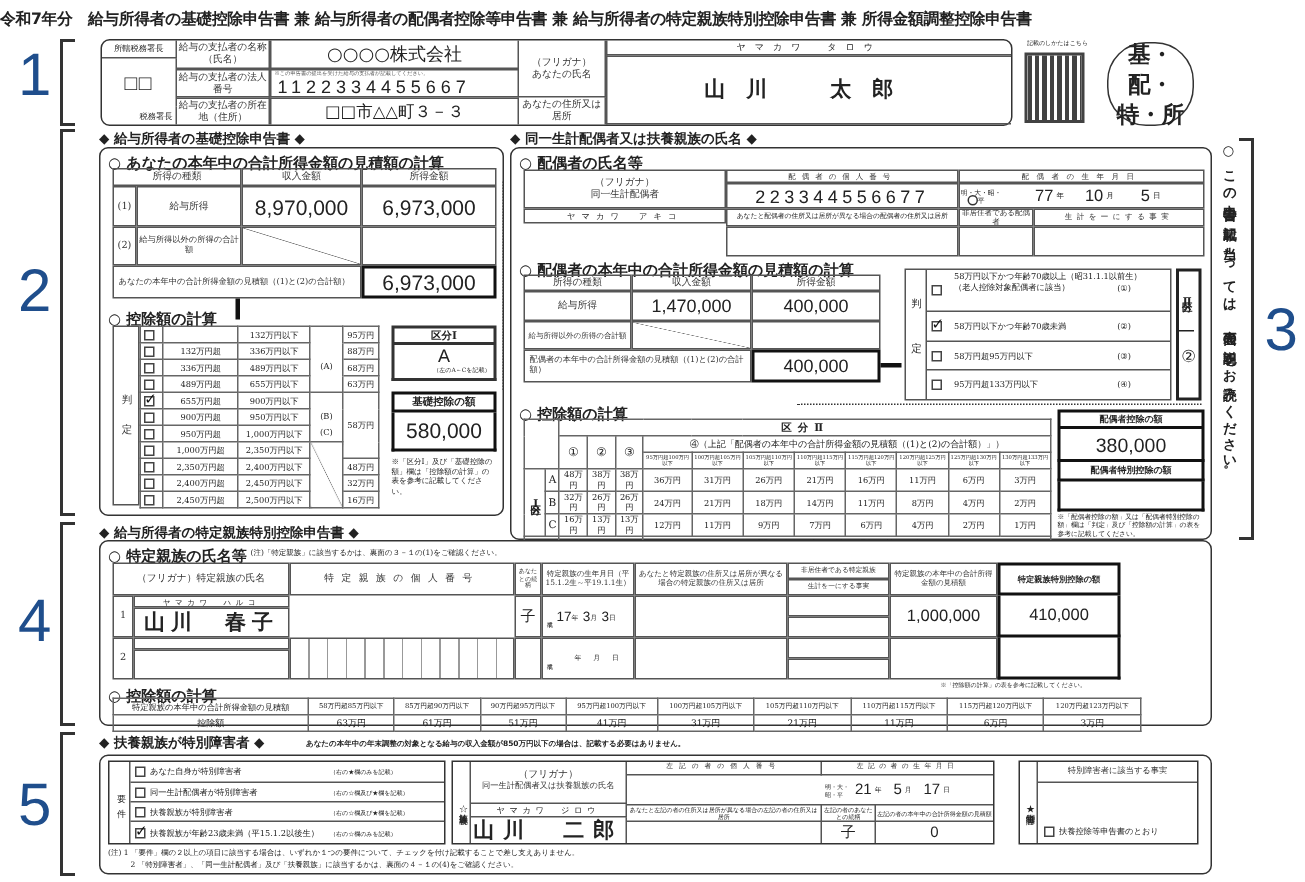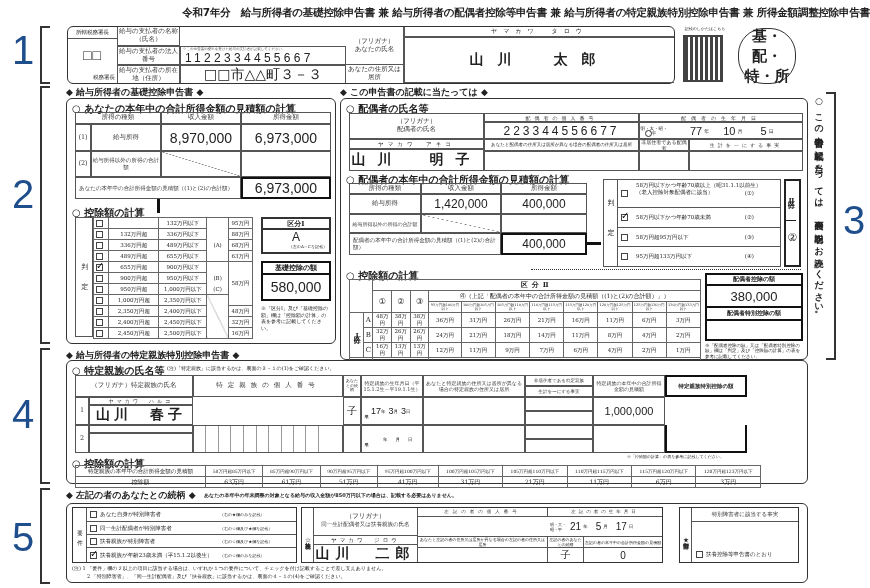--- a/index.html
+++ b/index.html
@@ -1,18 +1,18 @@
 <!DOCTYPE html>
 <html><head>
 <meta charset="utf-8">
 <style>
 *{box-sizing:border-box;margin:0;padding:0}
 body{width:870px;height:588px;background:#fff;font-family:"DejaVu Serif","Liberation Serif",serif;color:#222;position:relative;overflow:hidden;font-size:7px}
 .abs{position:absolute}
-.title{left:0;top:6px;width:870px;text-align:right;font-size:10.5px;font-weight:bold;font-family:"DejaVu Sans",sans-serif;letter-spacing:-0.2px}
+.title{left:0;top:6px;width:870px;text-align:left;font-size:10.5px;font-weight:bold;font-family:"DejaVu Sans",sans-serif;letter-spacing:-0.2px}
 .num{font-family:"Liberation Sans",sans-serif;font-size:40px;color:#1f4e8c;font-weight:normal}
 .bracket{border:2px solid #333;border-right:none;width:10px}
 .bracketr{border:2px solid #333;border-left:none;width:10px}
 .box{border:1.5px solid #333;border-radius:6px;background:#fff}
 .cell{border:1px solid #555;position:absolute;display:flex;align-items:center;justify-content:center;text-align:center;overflow:hidden}
 .lbl{font-size:6.5px;color:#333;line-height:1.2}
 .big{font-family:"Liberation Sans",sans-serif;font-size:14px;color:#222}
 .hw{font-family:"DejaVu Serif",serif;font-size:14px;font-weight:bold;letter-spacing:6px}
 .sec{font-size:9px;font-weight:bold;font-family:"DejaVu Sans",sans-serif}
 .sub{font-size:10px;font-weight:bold}
@@ -40,27 +40,28 @@
 <div class="abs bracket" style="left:40px;top:348px;height:136px"></div>
 <div class="abs num" style="left:12px;top:515px">5</div>
 <div class="abs bracket" style="left:40px;top:488px;height:96px"></div>
 
 <div class="abs box" style="left:67px;top:26px;width:608px;height:58px">
   <div class="cell" style="left:0;top:0;width:50px;height:12px;border:none;border-right:1px solid #555;border-bottom:1px solid #555;font-size:5.5px">所轄税務署長</div>
   <div class="cell big" style="left:0;top:12px;width:50px;height:32px;border:none;border-right:1px solid #555;letter-spacing:1px">□□</div>
   <div class="cell" style="left:0;top:44px;width:50px;height:12px;border:none;border-right:1px solid #555;justify-content:flex-end;font-size:5.5px;padding-right:2px">税務署長</div>
 
   <div class="cell lbl" style="left:50px;top:0;width:62px;height:19px;border-top:none;border-left:none">給与の支払者の名称（氏名）</div>
+  <div class="cell" style="left:112px;top:0;width:166px;height:19px;border-top:none;font-size:12px">○○○○株式会社</div>
   <div class="cell lbl" style="left:50px;top:19px;width:62px;height:19px;border-left:none">給与の支払者の法人番号</div>
   <div class="abs" style="left:112px;top:19px;width:166px;height:19px;border:1px solid #555">
     <div style="font-size:3.5px;color:#555;padding-left:2px;white-space:nowrap;overflow:hidden">※この申告書の提出を受けた給与の支払者が記載してください。</div>
     <div class="dig" style="font-size:12px;padding-left:4px;letter-spacing:3.3px">1122334455667</div>
   </div>
   <div class="cell lbl" style="left:50px;top:38px;width:62px;height:18px;border-left:none;border-bottom:none">給与の支払者の所在地（住所）</div>
-  <div class="cell" style="left:112px;top:38px;width:166px;height:18px;border-bottom:none;font-size:14px">□□市△△町３－３</div>
+  <div class="cell" style="left:112px;top:38px;width:166px;height:18px;border-bottom:none;font-size:11px">□□市△△町３－３</div>
 
   <div class="abs" style="left:278px;top:0;width:58px;height:38px;border-right:1px solid #555;border-bottom:1px solid #555;display:flex;flex-direction:column;justify-content:center;align-items:center">
     <span class="lbl">（フリガナ）</span>
     <span class="lbl">あなたの氏名</span>
   </div>
   <div class="cell" style="left:336px;top:0;width:270px;height:10px;border-top:none;border-right:none;font-size:6px;letter-spacing:6px">ヤマカワ　タロウ</div>
   <div class="cell hw" style="left:336px;top:10px;width:270px;height:46px;border-right:none;letter-spacing:14px">山川　太郎</div>
   <div class="cell lbl" style="left:278px;top:38px;width:58px;height:18px;border:none;border-right:1px solid #555">あなたの住所又は居所</div>
 </div>
 <div class="abs" style="left:680px;top:26px;width:50px;height:8px;font-size:4px;text-align:center">記載のしかたはこちら</div>
@@ -169,29 +170,28 @@
   <div class="abs" style="left:194px;top:131px;width:70px;height:24px;border:2px solid #333;border-top:none;text-align:center">
     <div class="big" style="font-size:12px">A</div>
     <div style="font-size:4px;text-align:right;padding-right:2px">（左のA～Cを記載）</div>
   </div>
   <div class="cell" style="left:194px;top:162px;width:70px;height:14px;border:2.5px solid #111;font-size:7px;font-weight:bold">基礎控除の額</div>
   <div class="cell big thick" style="left:194px;top:176px;width:70px;height:26px;border-top:none !important">580,000</div>
   <div class="abs" style="left:194px;top:206px;width:70px;font-size:5px;line-height:1.3">※「区分Ⅰ」及び「基礎控除の額」欄は「控除額の計算」の表を参考に記載してください。</div>
 </div>
 <div class="abs dotted" style="left:332px;top:118px;width:4px;height:142px;border-left:none;border-top:none;border-bottom:none"></div>
 
-<div class="abs sec" style="left:340px;top:86px">◆ この申告書の記載に当たっては ◆</div>
+<div class="abs sec" style="left:340px;top:86px">◆ 同一生計配偶者又は扶養親族の氏名 ◆</div>
 <div class="abs box" style="left:340px;top:98px;width:468px;height:262px">
   <div class="abs sub" style="left:5px;top:3px">○ 配偶者の氏名等</div>
   <div class="abs" style="left:8px;top:14px;width:135px;height:26px;border:1px solid #555;text-align:center;padding-top:4px">
     <div class="lbl">（フリガナ）</div>
-    <div class="lbl">配偶者の氏名</div>
+    <div class="lbl">同一生計配偶者</div>
   </div>
   <div class="cell" style="left:8px;top:40px;width:135px;height:10px;font-size:5.5px;letter-spacing:4px">ヤマカワ　アキコ</div>
-  <div class="cell hw" style="left:8px;top:50px;width:135px;height:22px;letter-spacing:12px">山川　明子</div>
   <div class="cell lbl" style="left:143px;top:14px;width:155px;height:9px;font-size:5px;letter-spacing:4px">配偶者の個人番号</div>
   <div class="cell dig" style="left:143px;top:23px;width:155px;height:17px;font-size:12px;letter-spacing:3px">223344556677</div>
   <div class="cell" style="left:143px;top:40px;width:155px;height:12px;font-size:4.5px;line-height:1.1">あなたと配偶者の住所又は居所が異なる場合の配偶者の住所又は居所</div>
   <div class="cell" style="left:143px;top:52px;width:155px;height:20px"></div>
   <div class="cell lbl" style="left:298px;top:14px;width:164px;height:9px;font-size:5px;letter-spacing:5px">配偶者の生年月日</div>
   <div class="abs" style="left:298px;top:23px;width:164px;height:17px;border:1px solid #555;display:flex;align-items:center;font-family:'Liberation Sans',sans-serif">
     <span style="font-size:4.5px;width:28px;text-align:center;position:relative"><span>明・大・昭・平</span><span class="abs" style="left:5px;top:4px;width:7px;height:7px;border:1px solid #333;border-radius:50%"></span></span>
     <span style="font-size:11px;margin-left:22px">77</span>
       <span style="font-size:5px;margin:0 14px 0 2px">年</span>
     <span style="font-size:11px">10</span>
@@ -202,21 +202,21 @@
   <div class="cell lbl" style="left:298px;top:40px;width:50px;height:12px;font-size:5px">非居住者である配偶者</div>
   <div class="cell lbl" style="left:348px;top:40px;width:114px;height:12px;font-size:5px;letter-spacing:3px">生計を一にする事実</div>
   <div class="cell" style="left:298px;top:52px;width:50px;height:20px"></div>
   <div class="cell" style="left:348px;top:52px;width:114px;height:20px"></div>
 
   <div class="abs sub" style="left:5px;top:74px">○ 配偶者の本年中の合計所得金額の見積額の計算</div>
   <div class="cell lbl" style="left:8px;top:84px;width:72px;height:11px">所得の種類</div>
   <div class="cell lbl" style="left:80px;top:84px;width:80px;height:11px">収入金額</div>
   <div class="cell lbl" style="left:160px;top:84px;width:86px;height:11px">所得金額</div>
   <div class="cell lbl" style="left:8px;top:95px;width:72px;height:20px">給与所得</div>
-  <div class="cell big" style="left:80px;top:95px;width:80px;height:20px;font-size:12px">1,420,000</div>
+  <div class="cell big" style="left:80px;top:95px;width:80px;height:20px;font-size:12px">1,470,000</div>
   <div class="cell big" style="left:160px;top:95px;width:86px;height:20px;font-size:12px">400,000</div>
   <div class="cell lbl" style="left:8px;top:115px;width:72px;height:19px;font-size:5px">給与所得以外の所得の合計額</div>
   <div class="cell" style="left:80px;top:115px;width:80px;height:19px;background:linear-gradient(to top right,transparent 49%,#777 50%,transparent 51%)"></div>
   <div class="cell" style="left:160px;top:115px;width:86px;height:19px"></div>
   <div class="cell lbl" style="left:8px;top:134px;width:152px;height:22px;justify-content:flex-start;text-align:left;padding-left:3px;font-size:5.5px">配偶者の本年中の合計所得金額の見積額（(1)と(2)の合計額）</div>
   <div class="cell big thick" style="left:160px;top:134px;width:86px;height:22px;font-size:12px">400,000</div>
   <div class="abs" style="left:246px;top:143px;width:14px;height:3px;background:#111"></div>
 
   <div class="abs" style="left:262px;top:80px;width:178px;height:88px;border:1px solid #555">
     <div class="abs" style="left:0;top:0;width:14px;height:86px;border-right:1px solid #555;writing-mode:vertical-rl;font-size:7px;letter-spacing:30px;display:flex;align-items:center;justify-content:center">判定</div>
@@ -338,20 +338,21 @@
       <span style="font-size:4.5px">年</span>
     <span style="font-size:9px;margin-left:3px">3</span>
       <span style="font-size:4.5px">月</span>
     <span style="font-size:9px;margin-left:3px">3</span>
       <span style="font-size:4.5px">日</span>
   </div>
   <div class="cell" style="left:356px;top:36px;width:102px;height:28px"></div>
   <div class="cell" style="left:458px;top:36px;width:68px;height:14px"></div>
   <div class="cell" style="left:458px;top:50px;width:68px;height:14px"></div>
   <div class="cell big" style="left:526px;top:36px;width:72px;height:28px;font-size:11px">1,000,000</div>
+  <div class="cell big" style="left:598px;top:36px;width:82px;height:28px;border:2.5px solid #111;border-top:none;font-size:11px">410,000</div>
 
   <div class="cell lbl" style="left:8px;top:64px;width:14px;height:28px">2</div>
   <div class="cell" style="left:22px;top:64px;width:104px;height:8px"></div>
   <div class="cell" style="left:22px;top:72px;width:104px;height:20px"></div>
   <div class="cell" style="left:126px;top:64px;width:150px;height:28px;background:repeating-linear-gradient(90deg,transparent 0 11.5px,#999 11.5px 12.5px)"></div>
   <div class="cell" style="left:276px;top:64px;width:18px;height:28px"></div>
   <div class="abs" style="left:294px;top:64px;width:62px;height:28px;border:1px solid #555;display:flex;align-items:center;padding-left:2px;font-size:4.5px">
     <span style="writing-mode:vertical-rl;font-size:4px">平成</span>
     <span style="margin-left:14px">年</span>
       <span style="margin-left:8px">月</span>
@@ -388,21 +389,21 @@
           <td>31万円</td>
           <td>21万円</td>
           <td>11万円</td>
           <td>6万円</td>
           <td>3万円</td>
         </tr>
   </tbody>
     </table>
 </div>
 
-<div class="abs sec" style="left:66px;top:489px">◆ 左記の者のあなたとの続柄 ◆</div>
+<div class="abs sec" style="left:66px;top:489px">◆ 扶養親族が特別障害者 ◆</div>
 <div class="abs" style="left:204px;top:492px;font-size:5px;font-weight:bold;font-family:'DejaVu Sans',sans-serif">あなたの本年中の年末調整の対象となる給与の収入金額が850万円以下の場合は、記載する必要はありません。</div>
 <div class="abs box" style="left:66px;top:503px;width:742px;height:80px">
   <div class="abs" style="left:5px;top:3px;width:225px;height:56px;border:1.5px solid #333">
     <div class="abs" style="left:0;top:0;width:14px;height:54px;border-right:1px solid #555;writing-mode:vertical-rl;font-size:6px;letter-spacing:10px;display:flex;align-items:center;justify-content:center">要件</div>
     <div class="abs" style="left:14px;top:0;width:209px;height:14px;border-bottom:1px solid #555;font-size:5.5px;display:flex;align-items:center;padding-left:3px">
         <span class="cb"></span>
         <span style="width:120px">あなた自身が特別障害者</span>
         <span style="font-size:4px">（右の★欄のみを記載）</span>
       </div>
     <div class="abs" style="left:14px;top:14px;width:209px;height:13px;border-bottom:1px solid #555;font-size:5.5px;display:flex;align-items:center;padding-left:3px">

